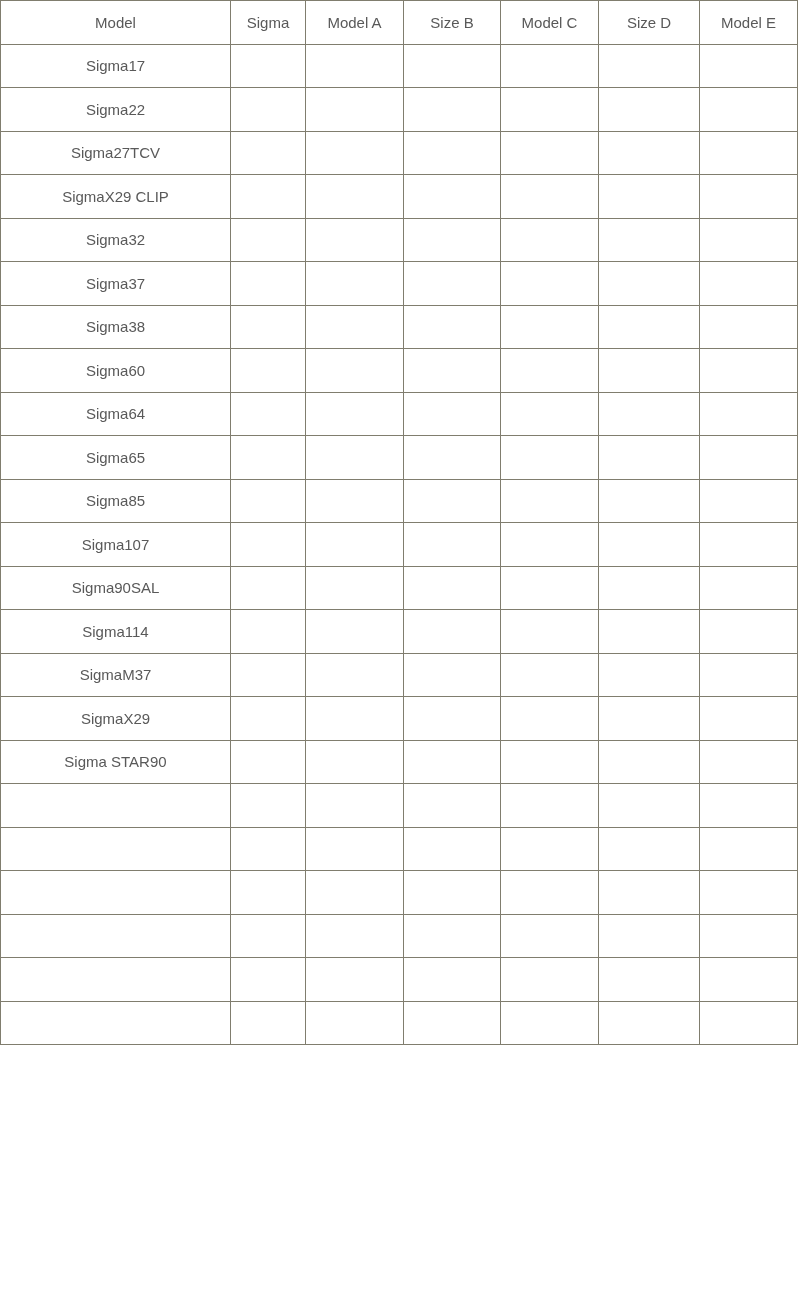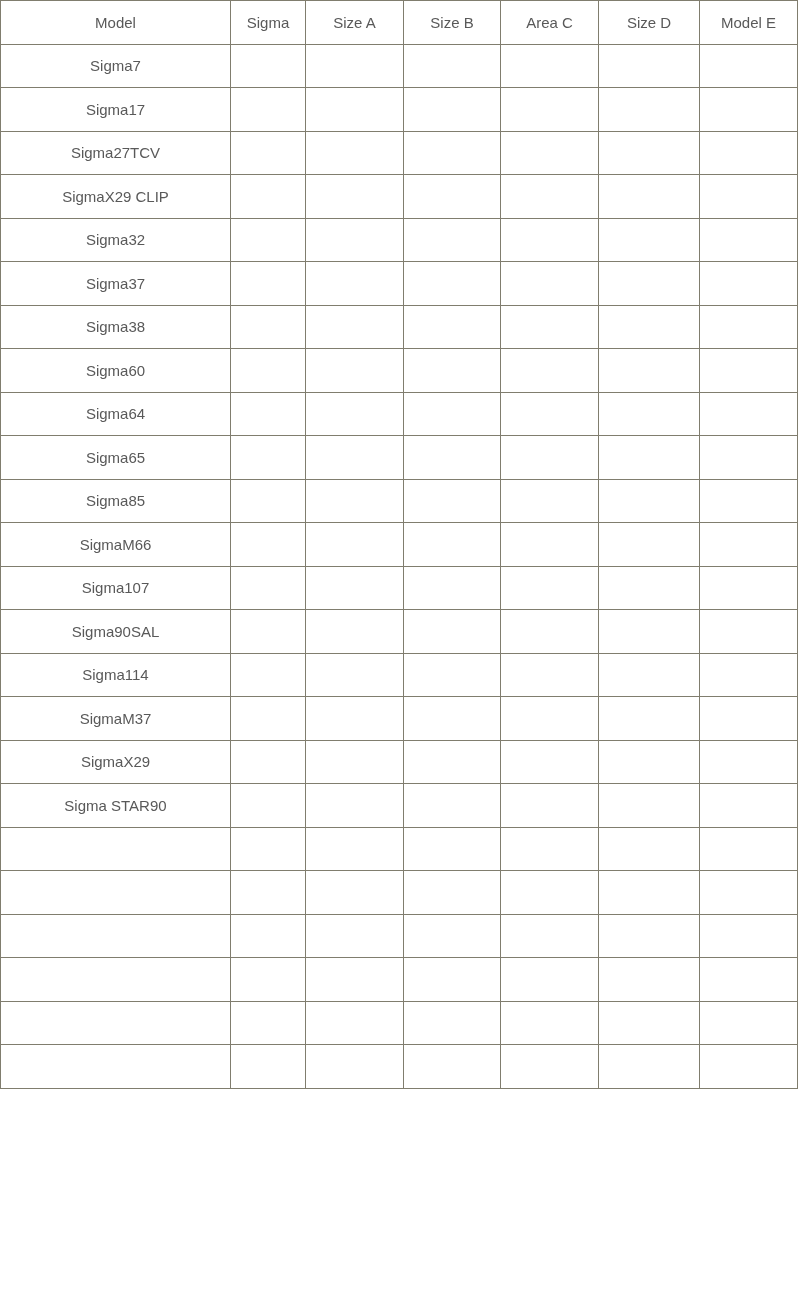--- a/index.html
+++ b/index.html
@@ -52,47 +52,47 @@
       <col class="c-sa">
       <col class="c-sb">
       <col class="c-sc">
       <col class="c-sd">
       <col class="c-se">
   </colgroup>
   <thead>
     <tr>
         <th>Model</th>
         <th>Sigma</th>
-        <th>Size A</th>
+        <th>Model A</th>
         <th>Size B</th>
-        <th>Area C</th>
+        <th>Model C</th>
         <th>Size D</th>
         <th>Model E</th>
       </tr>
   </thead>
   <tbody>
       <tr>
-        <td>Sigma7</td>
-        <td></td>
-        <td></td>
-        <td></td>
-        <td></td>
-        <td></td>
-        <td></td>
-      </tr>
-      <tr>
         <td>Sigma17</td>
         <td></td>
         <td></td>
         <td></td>
         <td></td>
         <td></td>
         <td></td>
       </tr>
       <tr>
+        <td>Sigma22</td>
+        <td></td>
+        <td></td>
+        <td></td>
+        <td></td>
+        <td></td>
+        <td></td>
+      </tr>
+      <tr>
         <td>Sigma27TCV</td>
         <td></td>
         <td></td>
         <td></td>
         <td></td>
         <td></td>
         <td></td>
       </tr>
       <tr>
         <td>SigmaX29 CLIP</td>
@@ -152,29 +152,20 @@
         <td>Sigma65</td>
         <td></td>
         <td></td>
         <td></td>
         <td></td>
         <td></td>
         <td></td>
       </tr>
       <tr>
         <td>Sigma85</td>
-        <td></td>
-        <td></td>
-        <td></td>
-        <td></td>
-        <td></td>
-        <td></td>
-      </tr>
-      <tr>
-        <td>SigmaM66</td>
         <td></td>
         <td></td>
         <td></td>
         <td></td>
         <td></td>
         <td></td>
       </tr>
       <tr>
         <td>Sigma107</td>
         <td></td>

